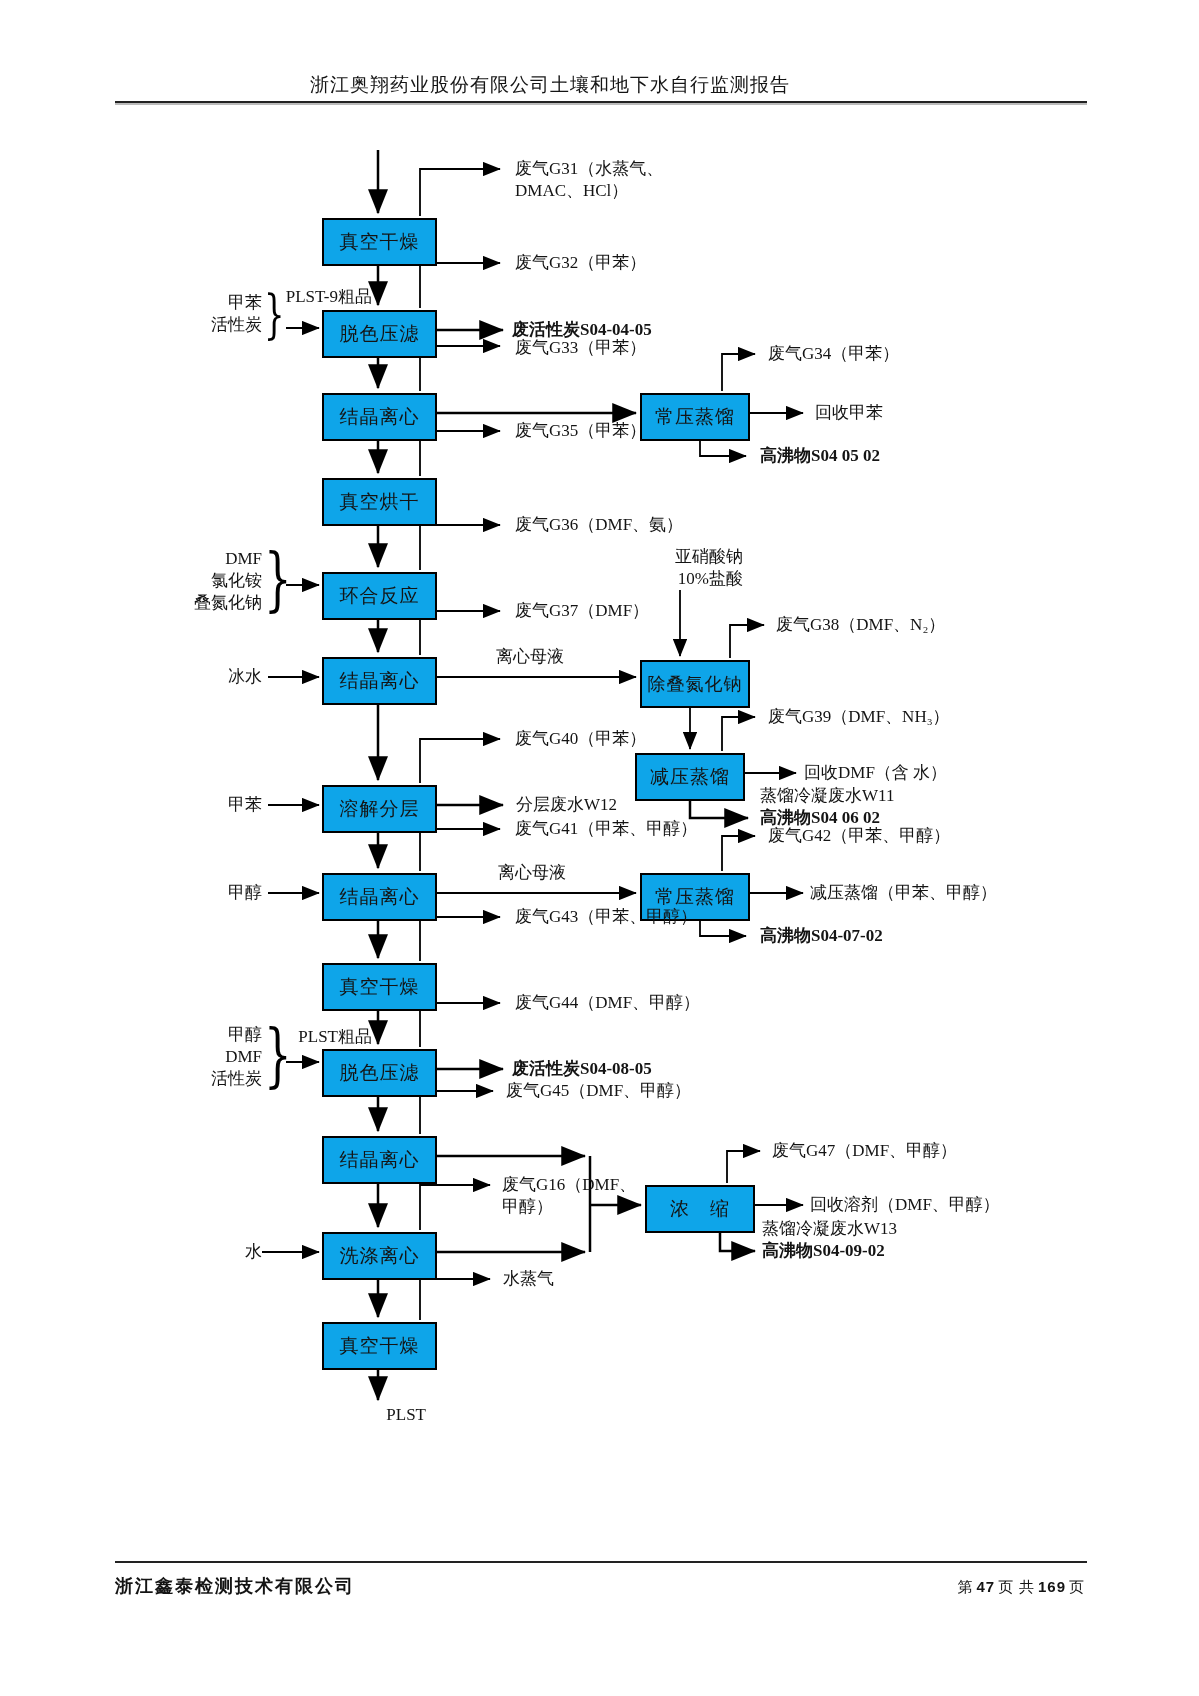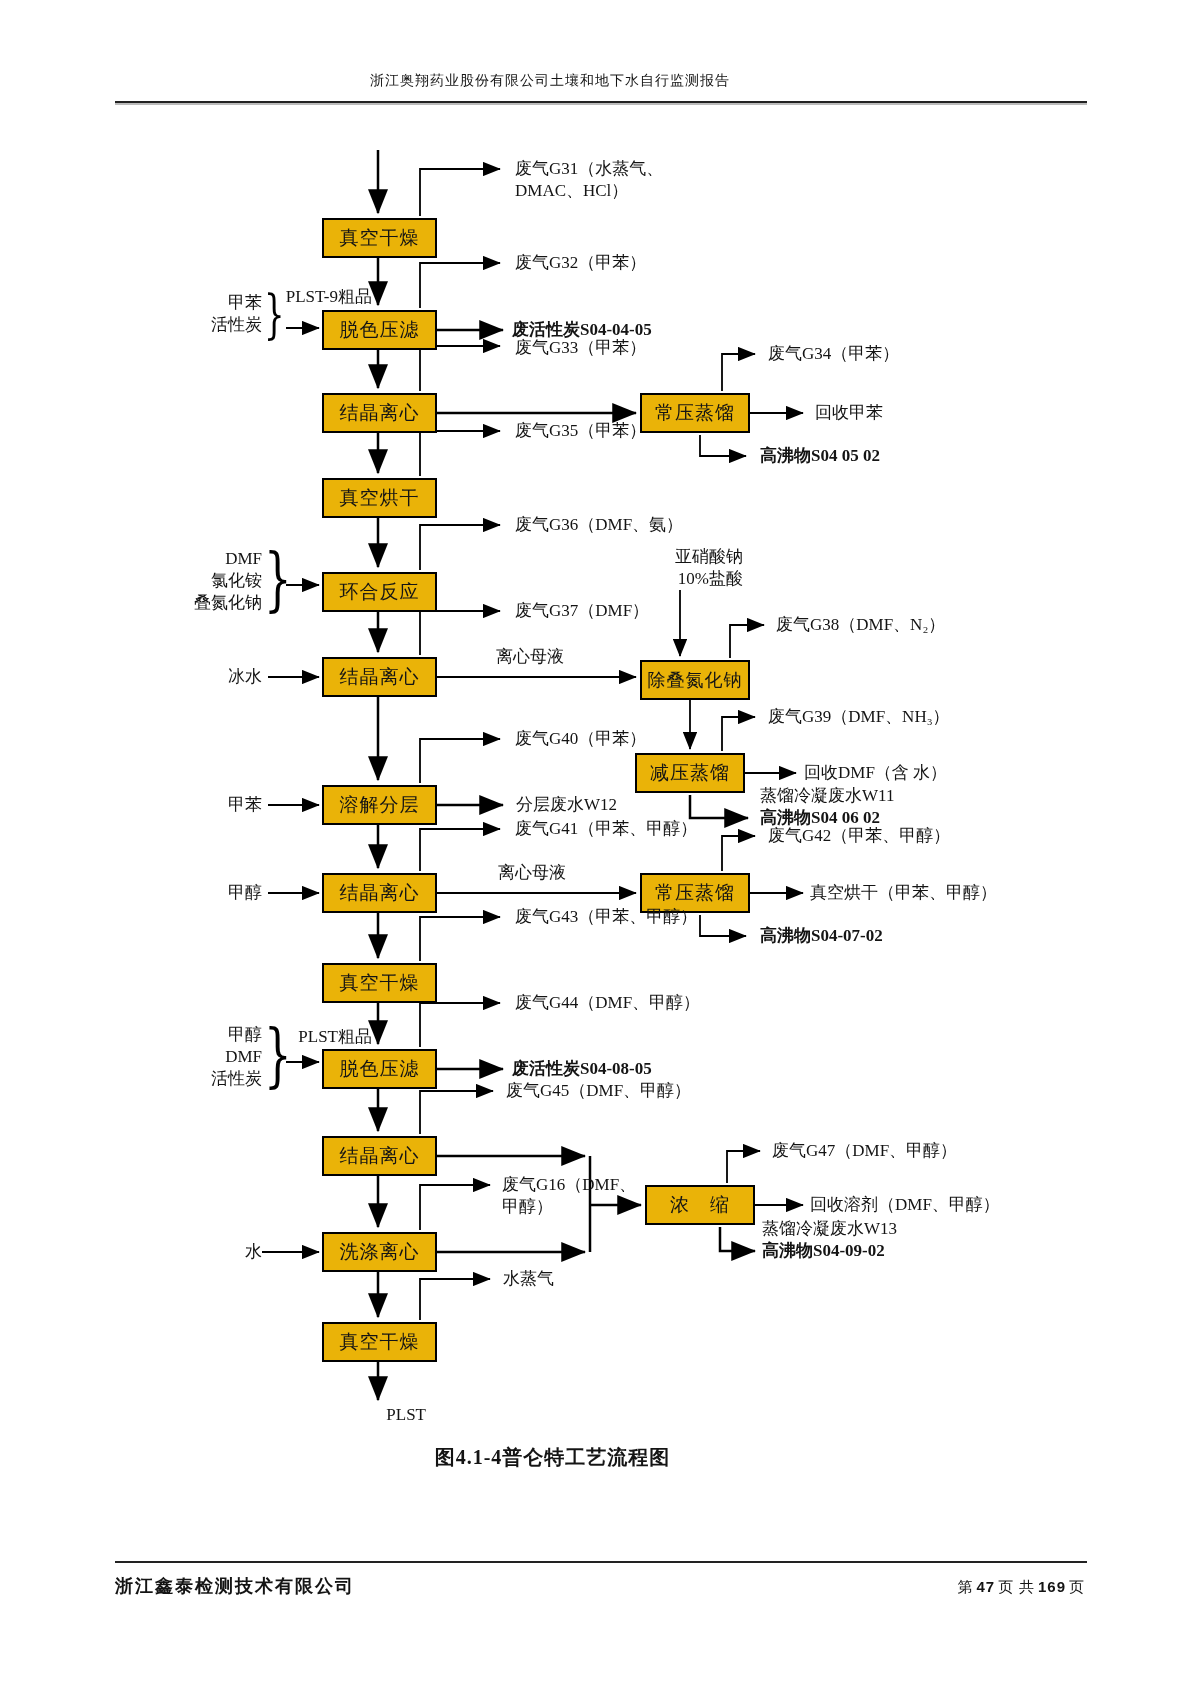--- a/index.html
+++ b/index.html
@@ -1,30 +1,30 @@
 <!DOCTYPE html>
 <html><head>
 <meta charset="utf-8">
 <style>
   html,body{margin:0;padding:0;background:#e8e8e8;}
   .page{position:relative;width:1199px;height:1696px;background:#ffffff;margin:0 auto;
         font-family:"Liberation Serif","DejaVu Serif",serif;color:#141414;overflow:hidden;}
   
   .header-title{position:absolute;top:72px;left:0;width:1100px;text-align:center;
-                font-size:14px;letter-spacing:1px;}
+                font-size:19px;letter-spacing:1px;}
   .header-rule{position:absolute;top:101px;left:115px;width:972px;height:2px;background:#222;
                box-shadow:0 2px 0 #bbb;}
   .footer-rule{position:absolute;top:1561px;left:115px;width:972px;height:2px;background:#222;}
   .footer-company{position:absolute;top:1574px;left:115px;font-size:18px;font-weight:700;letter-spacing:2px;}
   .footer-page{position:absolute;top:1578px;right:114px;font-size:15px;letter-spacing:1px;}
   .footer-page .num{font-weight:bold;font-family:"Liberation Sans",sans-serif;padding:0 3px;}
   .caption{position:absolute;top:1444px;left:0;width:1105px;text-align:center;
            font-size:20px;font-weight:bold;letter-spacing:1px;}
   
-  .box{position:absolute;width:115px;height:40px;border:2px solid #000;background:#eab308;
+  .box{position:absolute;width:115px;height:48px;border:2px solid #000;background:#0ea5e9;
        display:flex;align-items:center;justify-content:center;
        font-size:19px;letter-spacing:1px;box-sizing:border-box;}
   .rbox{width:110px;}
   
   .lbl{position:absolute;font-size:17px;line-height:22px;white-space:nowrap;}
   .lbl.bold{font-weight:bold;}
   .rt{text-align:right;margin-top:20px;}
   .ctr{text-align:right;}
   .ingroup{width:90px;text-align:right;}
   .brace{position:absolute;left:264px;width:24px;font-family:"DejaVu Serif",serif;
@@ -172,34 +172,33 @@
   <div class="lbl" style="left:515px;top:600px">废气G37（DMF）</div>
   <div class="lbl" style="left:776px;top:614px">废气G38（DMF、N₂）</div>
   <div class="lbl" style="left:768px;top:706px">废气G39（DMF、NH₃）</div>
   <div class="lbl" style="left:804px;top:762px">回收DMF（含 水）</div>
   <div class="lbl" style="left:760px;top:785px">蒸馏冷凝废水W11</div>
   <div class="lbl bold" style="left:760px;top:807px">高沸物S04 06 02</div>
   <div class="lbl" style="left:515px;top:728px">废气G40（甲苯）</div>
   <div class="lbl" style="left:516px;top:794px">分层废水W12</div>
   <div class="lbl" style="left:515px;top:818px">废气G41（甲苯、甲醇）</div>
   <div class="lbl" style="left:768px;top:825px">废气G42（甲苯、甲醇）</div>
-  <div class="lbl" style="left:810px;top:882px">真空烘干（甲苯、甲醇）</div>
+  <div class="lbl" style="left:810px;top:882px">减压蒸馏（甲苯、甲醇）</div>
   <div class="lbl bold" style="left:760px;top:925px">高沸物S04-07-02</div>
   <div class="lbl" style="left:515px;top:906px">废气G43（甲苯、甲醇）</div>
   <div class="lbl" style="left:515px;top:992px">废气G44（DMF、甲醇）</div>
   <div class="lbl bold" style="left:512px;top:1058px">废活性炭S04-08-05</div>
   <div class="lbl" style="left:506px;top:1080px">废气G45（DMF、甲醇）</div>
   <div class="lbl" style="left:502px;top:1174px">废气G16（DMF、</div>
   <div class="lbl" style="left:502px;top:1196px">甲醇）</div>
   <div class="lbl" style="left:772px;top:1140px">废气G47（DMF、甲醇）</div>
   <div class="lbl" style="left:810px;top:1194px">回收溶剂（DMF、甲醇）</div>
   <div class="lbl" style="left:762px;top:1218px">蒸馏冷凝废水W13</div>
   <div class="lbl bold" style="left:762px;top:1240px">高沸物S04-09-02</div>
   <div class="lbl" style="left:503px;top:1268px">水蒸气</div>
 
-  <div class="caption">图4.1-4普仑特工艺流程图</div>
   <div class="footer-rule"></div>
   <div class="footer-company">浙江鑫泰检测技术有限公司</div>
   <div class="footer-page">
     <span>第</span><span class="num">47</span><span>页 共</span><span class="num">169</span><span>页</span>
   </div>
 
 </div>
 
 </body></html>

